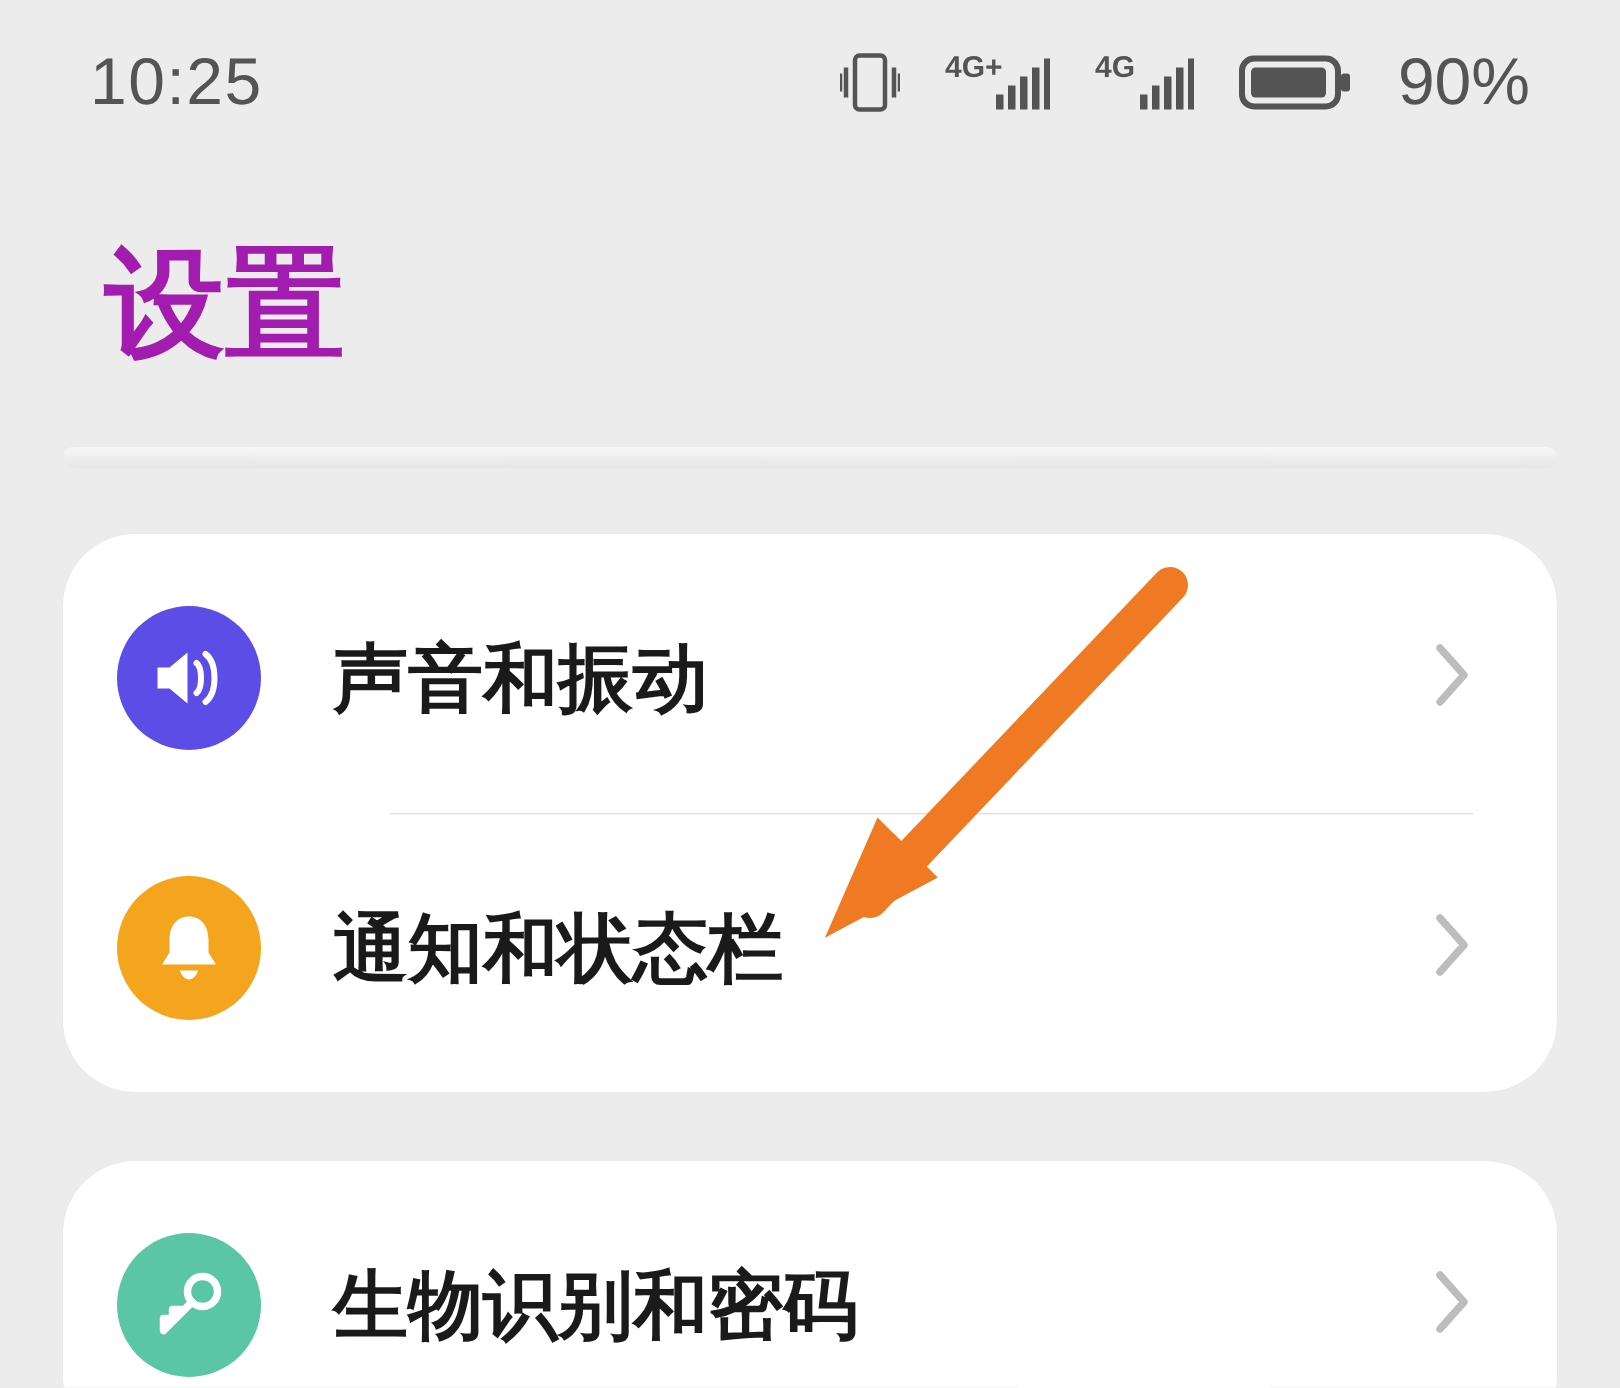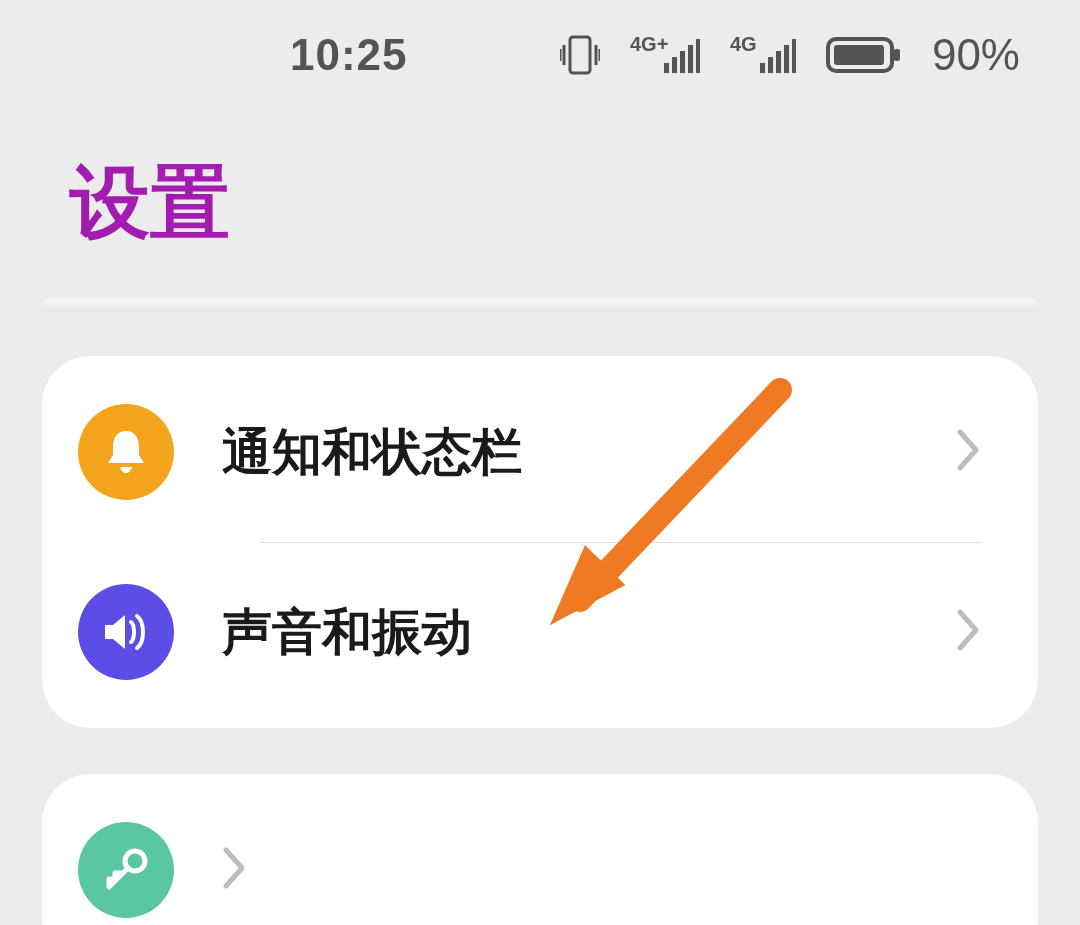--- a/index.html
+++ b/index.html
@@ -15,22 +15,21 @@
     
     .status-bar {
       display: flex;
       align-items: center;
       height: 110px;
       padding: 0 60px;
       color: #545454;
       font-size: 44px;
     }
     .status-time {
-      margin-left: 230px;
-      font-weight: 700;
+      font-weight: 400;
       letter-spacing: 1px;
     }
     .status-right {
       margin-left: auto;
       display: flex;
       align-items: center;
       gap: 30px;
     }
     .status-right svg { display: block; }
     .battery-pct { font-size: 44px; font-weight: 400; }
@@ -161,65 +160,66 @@
 </div>
 
 <div class="page-header">
   <h1 class="page-title">设置</h1>
 </div>
 
 <div class="section-divider"></div>
 
 <div class="card">
   <div class="row">
-    <span class="icon-wrap ic-orange">
-      <svg viewBox="0 0 54 54">
-          <g fill="#fff">
-            <path d="M27 6c-8 0-13 6-13 16v8l-5 8h36l-5-8v-8c0-10-5-16-13-16z"></path>
-            <path d="M21 42c1 4 4 6 6 6s5-2 6-6z"></path>
-          </g>
-        </svg>
-    </span>
-    <span class="row-label">通知和状态栏</span>
-    <span class="chevron">
-      <svg viewBox="0 0 26 44">
-          <path d="M4 4l16 18L4 40" stroke="#bdbdbd" stroke-width="5" fill="none" stroke-linecap="round" stroke-linejoin="round"></path>
-        </svg>
-    </span>
-  </div>
-
-  <div class="row">
     <span class="icon-wrap ic-purple">
       <svg viewBox="0 0 54 54">
           <g fill="#fff">
             <path d="M6 20h8l12-10v34L14 34H6z"></path>
             <path d="M32 17c4 3 4 17 0 20" stroke="#fff" stroke-width="4" fill="none" stroke-linecap="round"></path>
             <path d="M38 11c8 6 8 26 0 32" stroke="#fff" stroke-width="4" fill="none" stroke-linecap="round"></path>
           </g>
         </svg>
     </span>
     <span class="row-label">声音和振动</span>
+    <span class="chevron">
+      <svg viewBox="0 0 26 44">
+          <path d="M4 4l16 18L4 40" stroke="#bdbdbd" stroke-width="5" fill="none" stroke-linecap="round" stroke-linejoin="round"></path>
+        </svg>
+    </span>
+  </div>
+
+  <div class="row">
+    <span class="icon-wrap ic-orange">
+      <svg viewBox="0 0 54 54">
+          <g fill="#fff">
+            <path d="M27 6c-8 0-13 6-13 16v8l-5 8h36l-5-8v-8c0-10-5-16-13-16z"></path>
+            <path d="M21 42c1 4 4 6 6 6s5-2 6-6z"></path>
+          </g>
+        </svg>
+    </span>
+    <span class="row-label">通知和状态栏</span>
     <span class="chevron">
       <svg viewBox="0 0 26 44">
           <path d="M4 4l16 18L4 40" stroke="#bdbdbd" stroke-width="5" fill="none" stroke-linecap="round" stroke-linejoin="round"></path>
         </svg>
     </span>
   </div>
 </div>
 
 <div class="card">
   <div class="row">
     <span class="icon-wrap ic-teal">
       <svg viewBox="0 0 54 54">
           <g fill="none" stroke="#fff" stroke-width="5" stroke-linecap="round" stroke-linejoin="round">
             <circle cx="36" cy="18" r="10"></circle>
             <path d="M29 25L10 44l0-8 6 0 0-6 6 0"></path>
           </g>
         </svg>
     </span>
+    <span class="row-label">生物识别和密码</span>
     <span class="chevron">
       <svg viewBox="0 0 26 44">
           <path d="M4 4l16 18L4 40" stroke="#bdbdbd" stroke-width="5" fill="none" stroke-linecap="round" stroke-linejoin="round"></path>
         </svg>
     </span>
   </div>
 
 </div>
 
 <svg class="arrow-overlay" viewBox="0 0 280 280">

